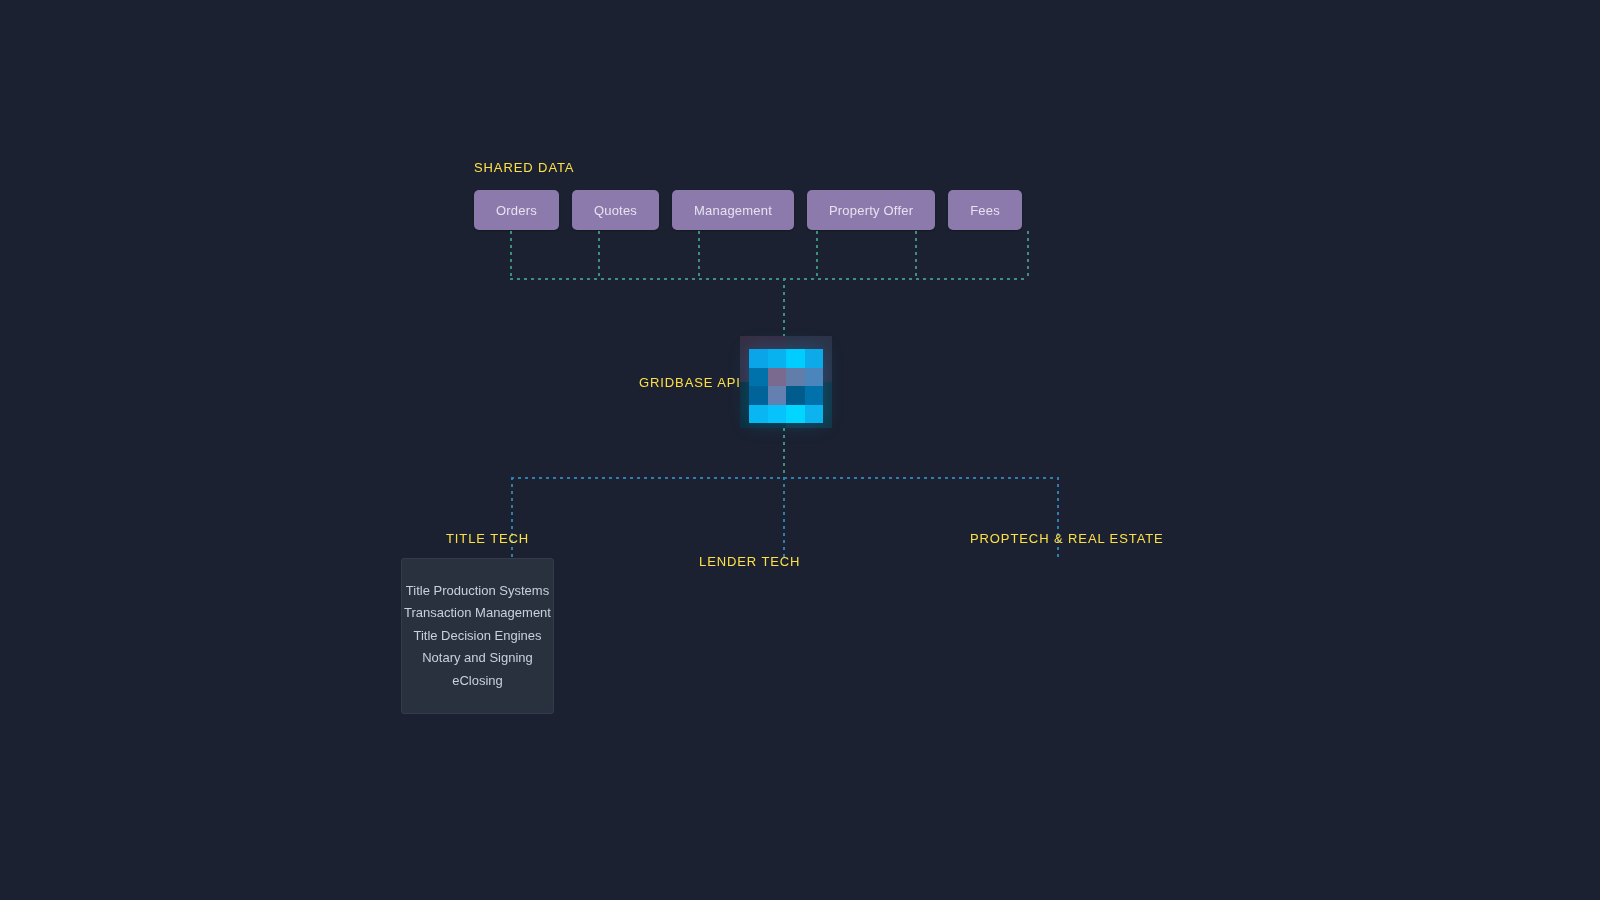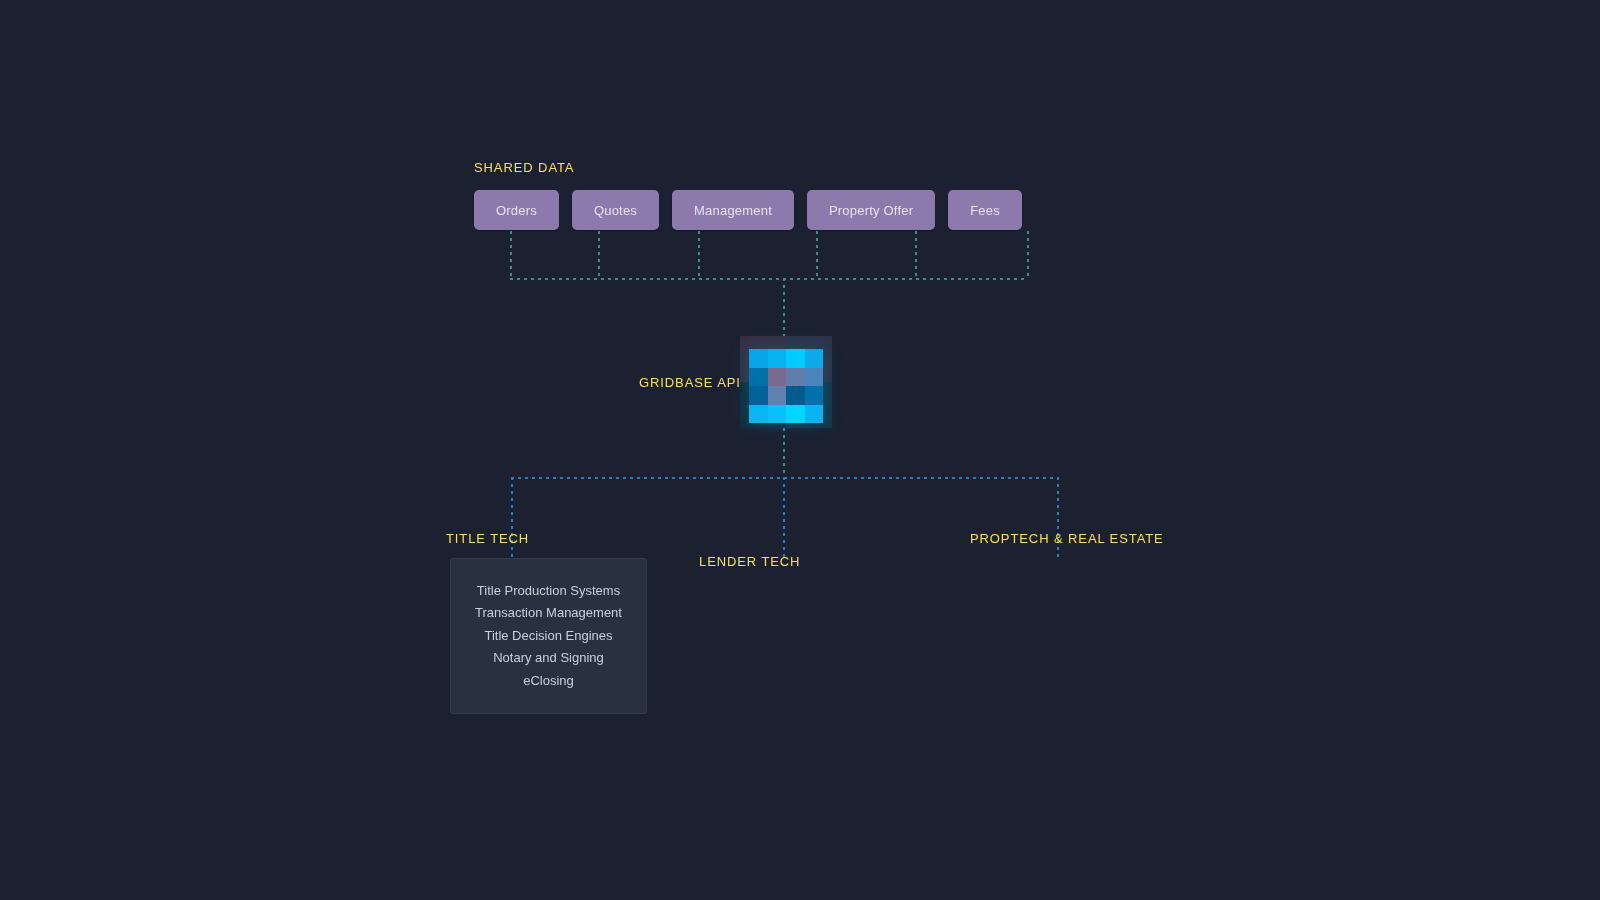--- a/index.html
+++ b/index.html
@@ -89,21 +89,21 @@
     border-radius:3px;
     display:flex; flex-direction:column; justify-content:center; align-items:center;
     gap:0px;
   }
   .card .item {
     font-size:13px;
     color:#c9d0dc;
     line-height:22.5px;
     white-space:nowrap;
   }
-  #card-title  { left:450px; top:558px; width:197px; height:156px; }
+  #card-title  { left:401px; top:558px; width:153px; height:156px; }
   #card-lender { left:698px; top:558px; width:171px; height:111px; }
   #card-prop   { left:970px; top:558px; width:172px; height:134px; }
 </style>
 </head>
 <body style="background: rgb(27, 33, 48);">
 
 <div class="stage">
 
   <div class="section-label" id="lbl-shared">SHARED DATA</div>
 

